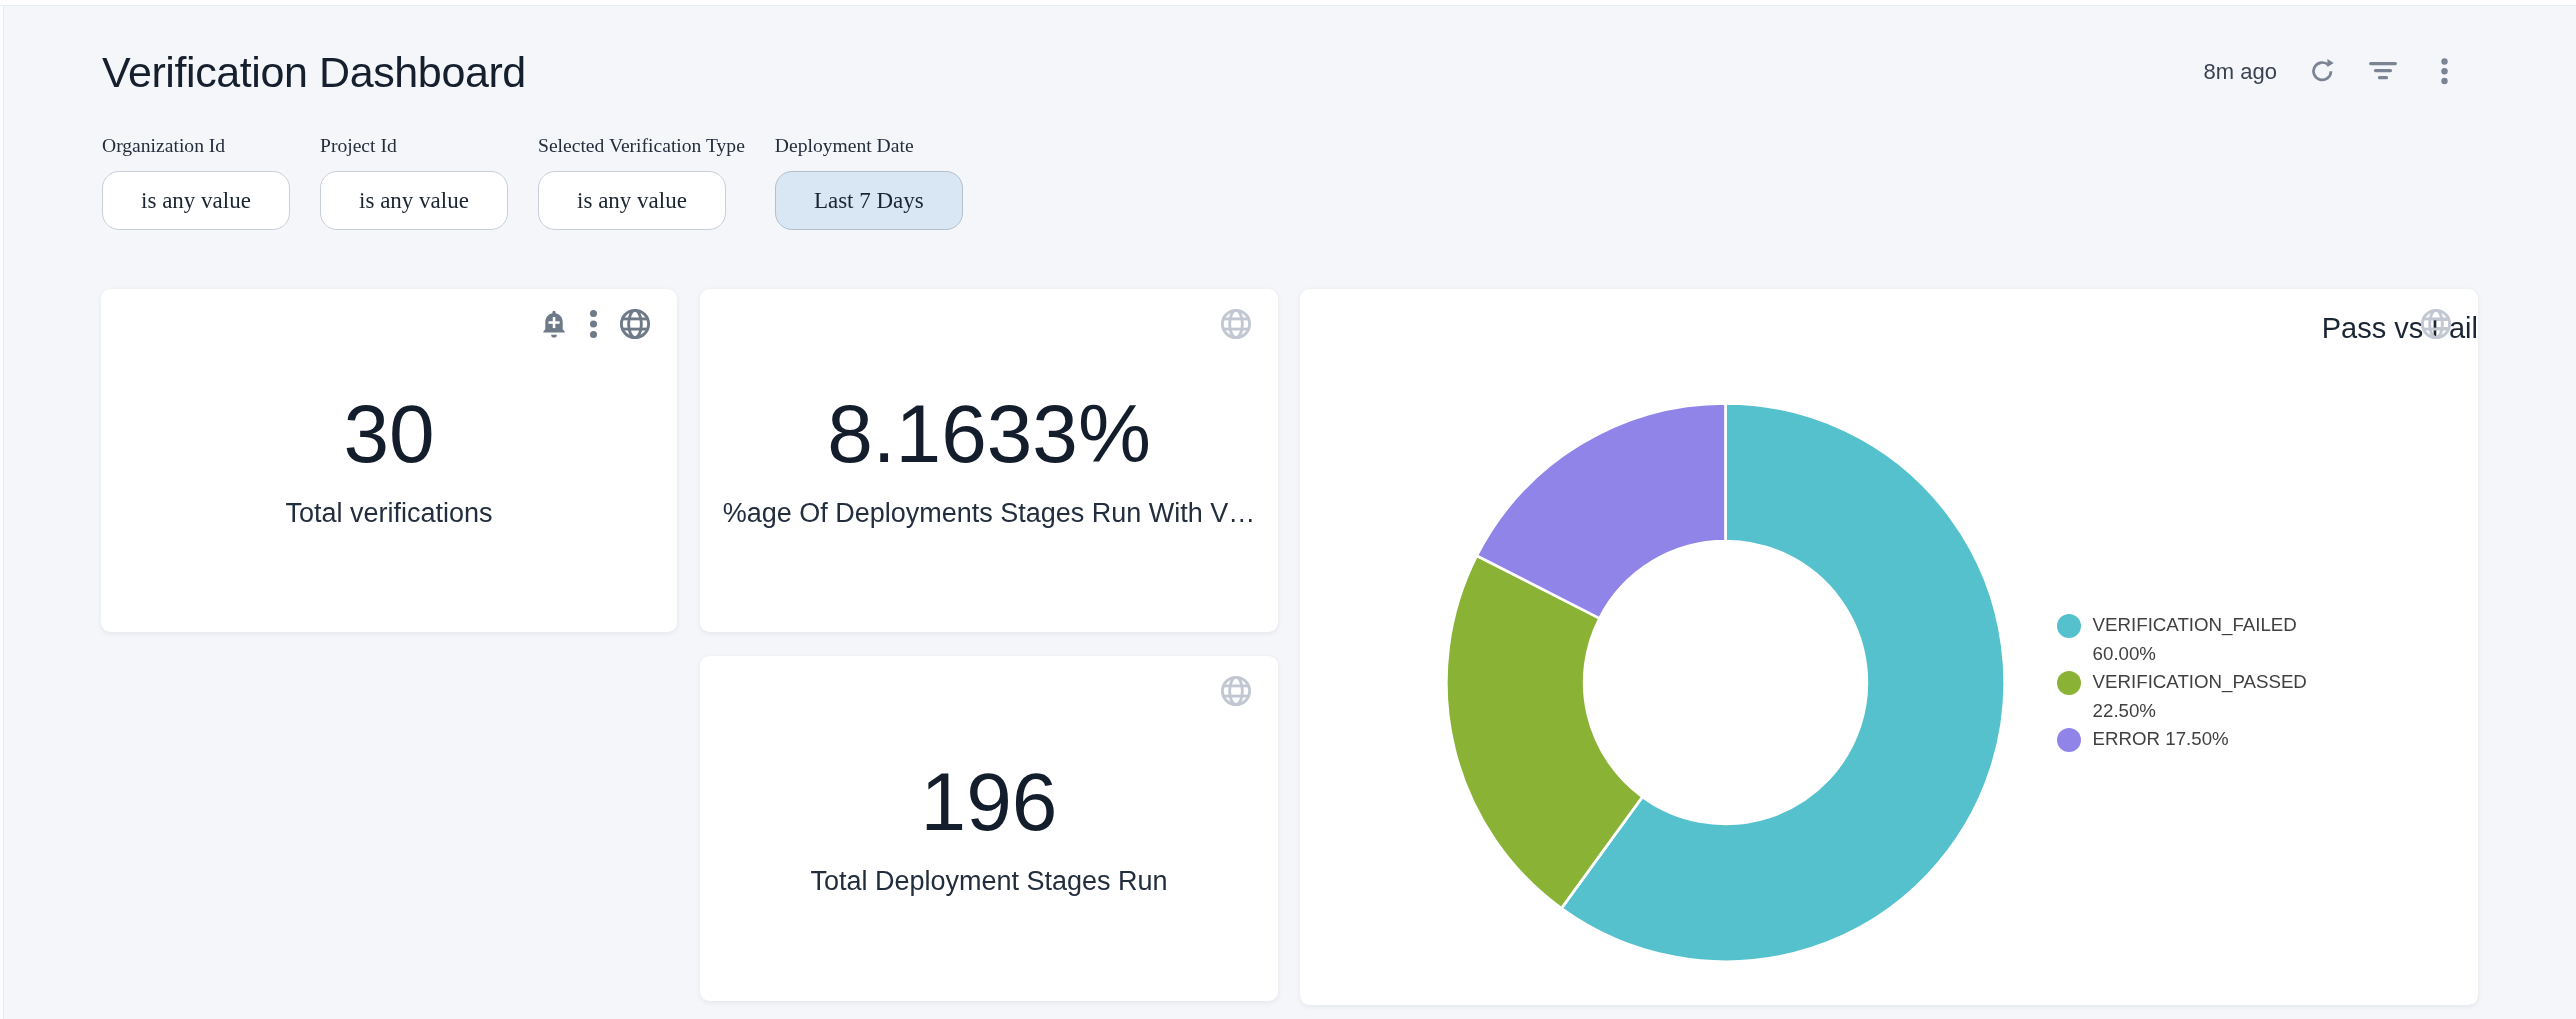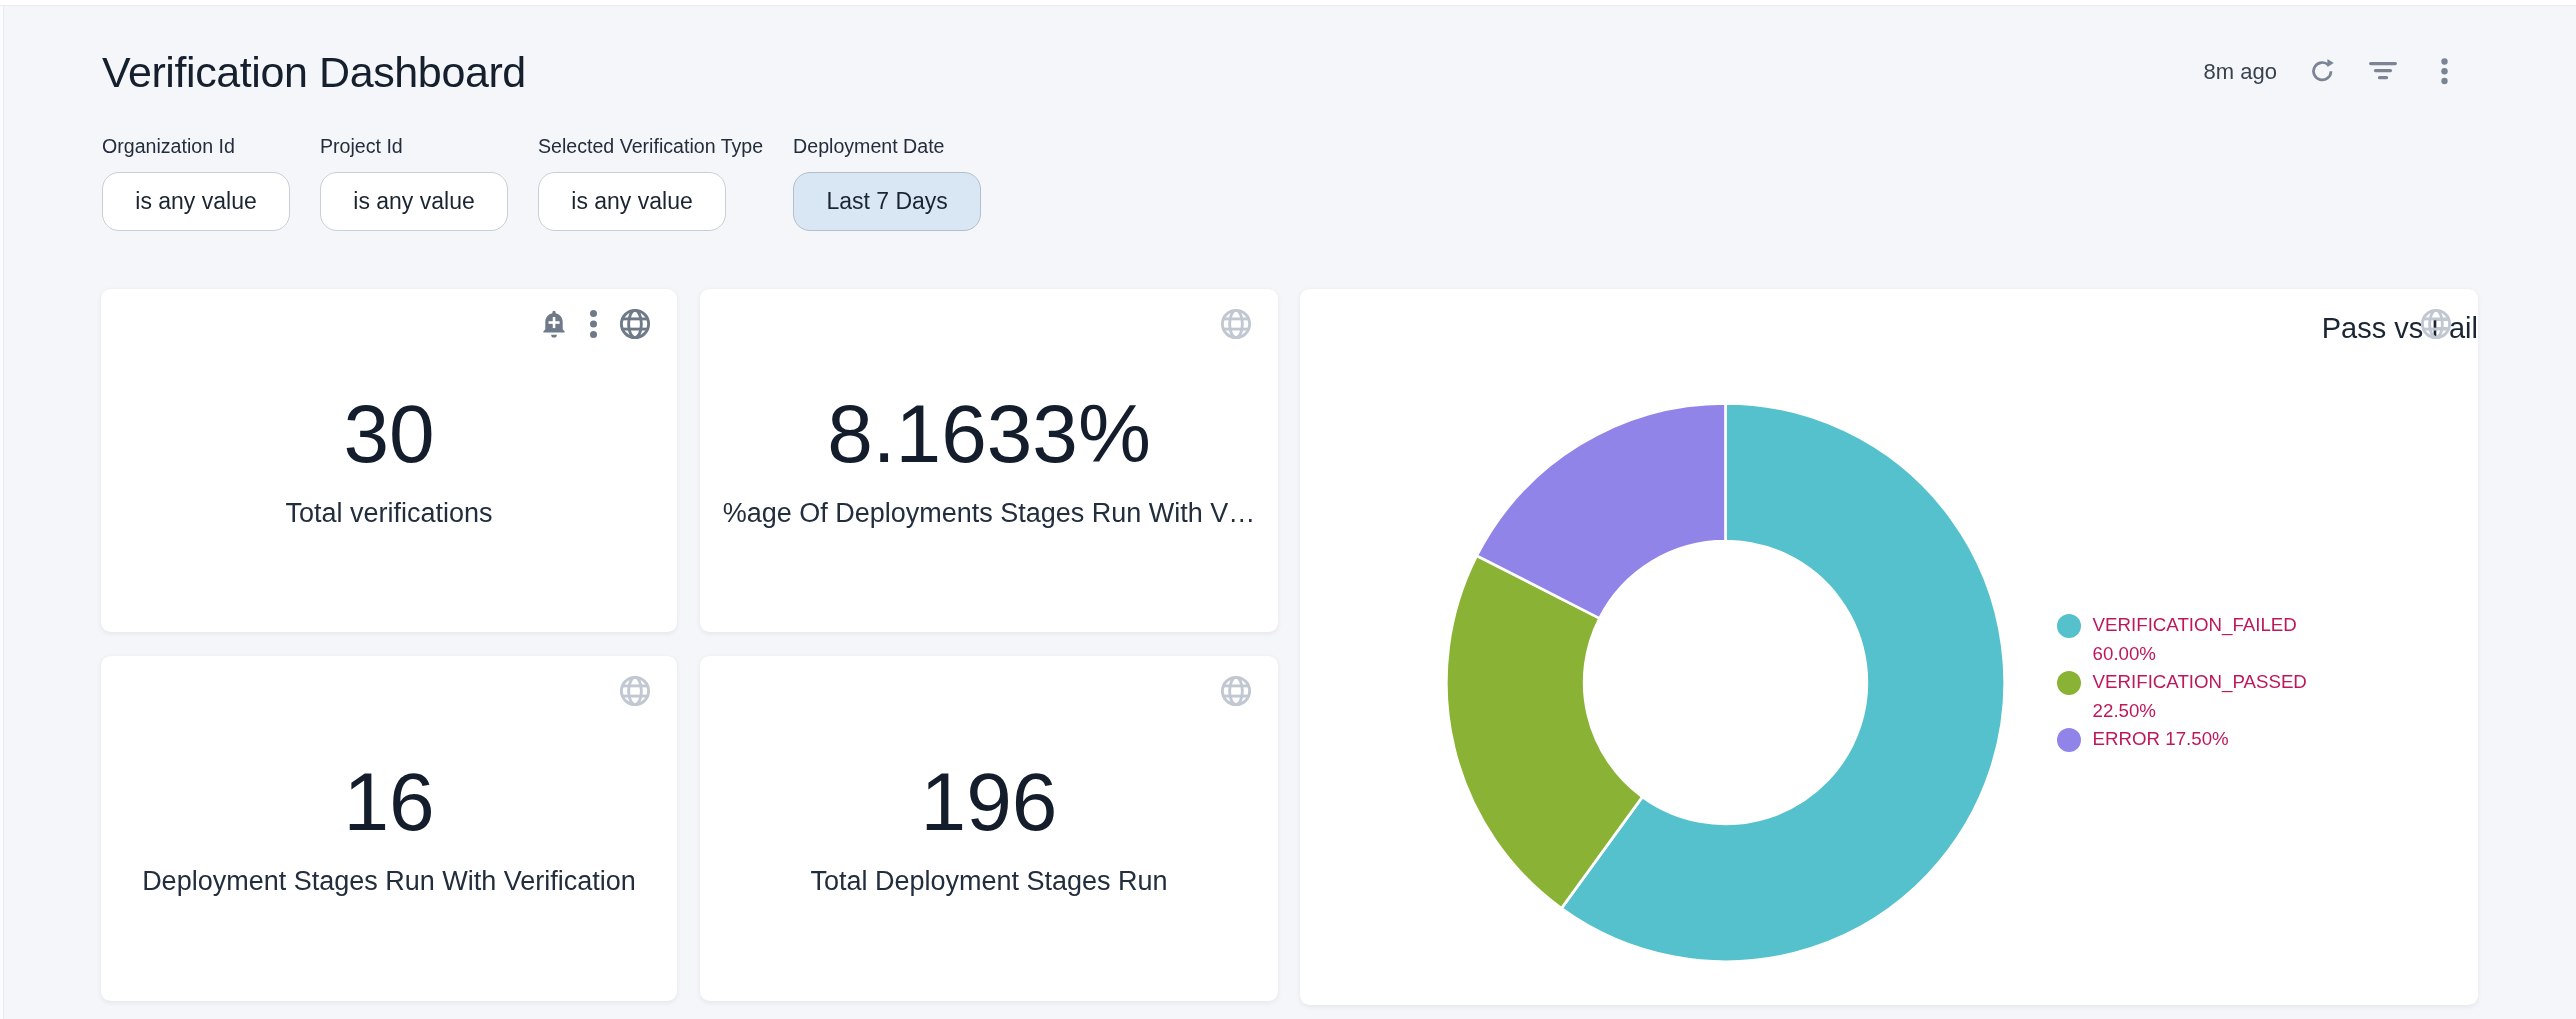--- a/index.html
+++ b/index.html
@@ -15,21 +15,21 @@
   .left-strip{position:absolute;left:0;top:6.2px;width:3.6px;height:1013px;background:#fbfcfd;border-right:1.8px solid #e7eaee;}
 
   
   .page-title{position:absolute;left:102px;top:48px;font-size:43px;font-weight:500;letter-spacing:-0.4px;color:#151f2d;white-space:nowrap;}
   .header-actions{position:absolute;top:52px;right:114px;display:flex;align-items:center;height:39px;}
   .last-refresh{font-size:22px;color:#39424f;margin-right:27px;white-space:nowrap;}
   .hicon{display:flex;align-items:center;justify-content:center;width:36px;height:39px;color:#7a8494;cursor:pointer;margin-left:25px;}
 
   
   .filters{position:absolute;left:102px;top:135px;display:flex;gap:30px;}
-  .filter-group{display:flex;flex-direction:column;}
+  .filter-group{display:flex;flex-direction:column;font-family:Liberation Serif, serif;}
   .filter-label{font-size:19.6px;font-weight:500;color:#232d3c;margin-bottom:14.2px;white-space:nowrap;}
   .filter-box{
     min-width:188px;height:59px;padding:0 30px;border-radius:17px;
     background:#ffffff;border:0.9px solid #c8cfd9;
     display:flex;align-items:center;justify-content:center;
     font-size:23px;color:#1b2531;white-space:nowrap;cursor:pointer;
     align-self:flex-start;
   }
   .filter-box.active{background:#d9e7f4;border-color:#b3bfca;}
 
@@ -50,21 +50,21 @@
   .icon-dark{color:#6f7a88;}
   .icon-light{color:#c2c8d2;}
 
   
   .chart-title{position:absolute;left:0;top:23px;width:100%;text-align:right;font-size:29px;color:#1b2634;}
   .donut-globe{position:absolute;top:18px;right:25px;}
   .donut-svg{position:absolute;left:141px;top:109px;}
   .legend{position:absolute;left:757px;top:322px;display:flex;flex-direction:column;}
   .legend-row{display:flex;align-items:flex-start;cursor:pointer;}
   .legend-dot{width:24px;height:24px;border-radius:50%;flex:0 0 24px;margin:2.7px 11.6px 0 0;}
-  .legend-text{font-size:18.7px;line-height:28.5px;color:#be185d;max-width:251px;}
+  .legend-text{font-size:18.7px;line-height:28.5px;color:#404040;max-width:251px;}
 </style>
 </head>
 <body>
 
 <div class="stage">
   <div class="top-strip"></div>
   <div class="left-strip"></div>
 
   <div class="page-title">Verification Dashboard</div>
   <div class="header-actions">
@@ -162,38 +162,20 @@
           </g>
         </svg>
       </span>
     </div>
     <div class="tile-inner">
       <div class="tile-value">8.1633%</div>
       <div class="tile-label">%age Of Deployments Stages Run With V…</div>
     </div>
   </div>
 
-  <div class="card tile3">
-    <div class="tile-icons">
-      <span class="ticon icon-light">
-        <svg width="34" height="34" viewBox="0 0 40 40">
-          <g fill="none" stroke="currentColor" stroke-width="3.4">
-            <circle cx="20" cy="20" r="16"></circle>
-              <ellipse cx="20" cy="20" rx="7.5" ry="16"></ellipse>
-            <line x1="5.4" y1="14" x2="34.6" y2="14"></line>
-              <line x1="5.4" y1="26" x2="34.6" y2="26"></line>
-          </g>
-        </svg>
-      </span>
-    </div>
-    <div class="tile-inner">
-      <div class="tile-value">16</div>
-      <div class="tile-label">Deployment Stages Run With Verification</div>
-    </div>
-  </div>
 
   <div class="card tile4">
     <div class="tile-icons">
       <span class="ticon icon-light">
         <svg width="34" height="34" viewBox="0 0 40 40">
           <g fill="none" stroke="currentColor" stroke-width="3.4">
             <circle cx="20" cy="20" r="16"></circle>
               <ellipse cx="20" cy="20" rx="7.5" ry="16"></ellipse>
             <line x1="5.4" y1="14" x2="34.6" y2="14"></line>
               <line x1="5.4" y1="26" x2="34.6" y2="26"></line>

